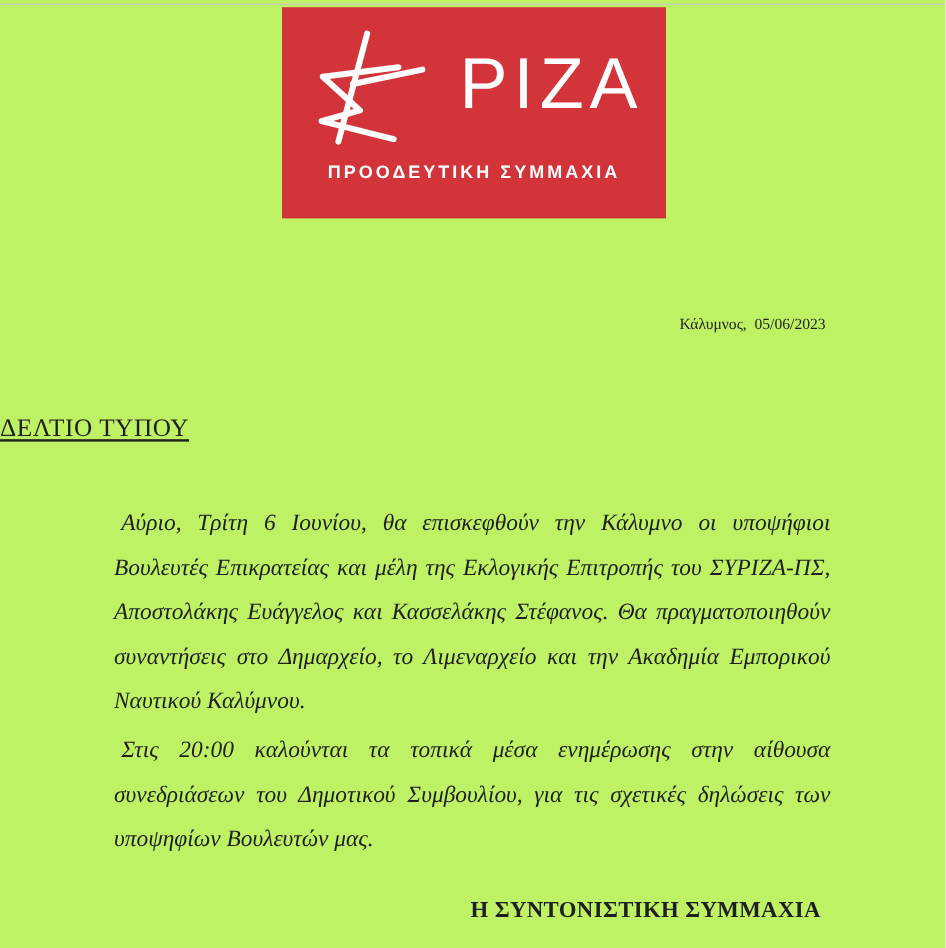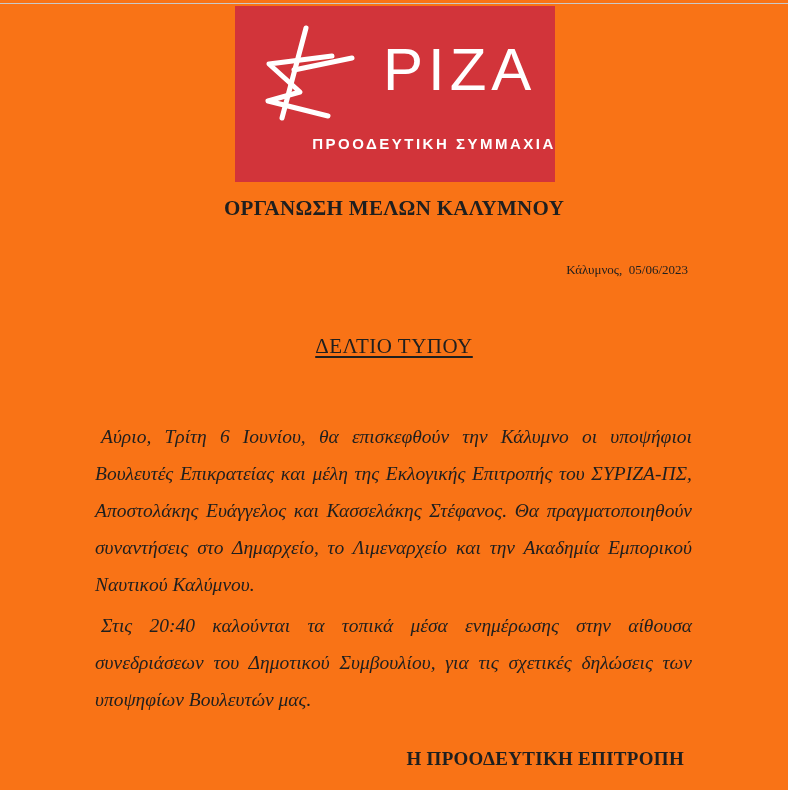--- a/index.html
+++ b/index.html
@@ -5,21 +5,21 @@
 <style>
   html, body {
     margin: 0;
     padding: 0;
     background: #ffffff;
   }
   .page {
     position: relative;
     width: 788px;
     height: 790px;
-    background: #f97316;
+    background: #bef264;
     overflow: hidden;
     font-family: "Liberation Serif", "DejaVu Serif", serif;
     color: #1f1f1f;
   }
   .top-hairline {
     position: absolute;
     top: 3px;
     left: 0;
     width: 100%;
     height: 1px;
@@ -57,21 +57,20 @@
     left: 0;
     bottom: 30px;
     width: 100%;
     text-align: center;
     font-family: "Liberation Sans", "DejaVu Sans", sans-serif;
     font-weight: bold;
     font-size: 15px;
     letter-spacing: 2.5px;
     color: #ffffff;
     white-space: nowrap;
-    padding-left: 39px;
   }
   
   .org-title {
     position: absolute;
     top: 196px;
     left: 0;
     width: 100%;
     text-align: center;
     font-weight: bold;
     font-size: 21px;
@@ -79,24 +78,24 @@
   }
   .dateline {
     position: absolute;
     top: 262px;
     right: 100px;
     font-size: 13px;
     white-space: pre;
   }
   .doc-title {
     position: absolute;
-    top: 334px;
+    top: 344px;
     left: 0;
     width: 100%;
-    text-align: center;
+    text-align: left;
     font-size: 21px;
     letter-spacing: 0.5px;
   }
   .doc-title span {
     text-decoration: underline;
     text-underline-offset: 3px;
   }
   .body-text {
     position: absolute;
     left: 95px;
@@ -133,28 +132,27 @@
       <path d="M 83 40 L 20 48 L 51 76 L 19 85 L 79 100" fill="none" stroke="#ffffff" stroke-width="5" stroke-linecap="round" stroke-linejoin="round"></path>
 
       <path d="M 57 12 L 33 102" fill="none" stroke="#ffffff" stroke-width="5" stroke-linecap="round"></path>
 
       <path d="M 45 54 L 103 42" fill="none" stroke="#ffffff" stroke-width="5" stroke-linecap="round"></path>
     </svg>
     <div class="logo-wordmark">ΡΙΖΑ</div>
     <div class="logo-subtitle">ΠΡΟΟΔΕΥΤΙΚΗ ΣΥΜΜΑΧΙΑ</div>
   </div>
 
-  <div class="org-title">ΟΡΓΑΝΩΣΗ ΜΕΛΩΝ ΚΑΛΥΜΝΟΥ</div>
 
   <div class="dateline">Κάλυμνος,  05/06/2023</div>
 
   <div class="doc-title">
     <span>ΔΕΛΤΙΟ ΤΥΠΟΥ</span>
   </div>
 
   <div class="body-text">
     <p>Αύριο, Τρίτη 6 Ιουνίου, θα επισκεφθούν την Κάλυμνο οι υποψήφιοι Βουλευτές Επικρατείας και μέλη της Εκλογικής Επιτροπής του ΣΥΡΙΖΑ-ΠΣ, Αποστολάκης Ευάγγελος και Κασσελάκης Στέφανος. Θα πραγματοποιηθούν συναντήσεις στο Δημαρχείο, το Λιμεναρχείο και την Ακαδημία Εμπορικού Ναυτικού Καλύμνου.</p>
-    <p>Στις 20:40 καλούνται τα τοπικά μέσα ενημέρωσης στην αίθουσα συνεδριάσεων του Δημοτικού Συμβουλίου, για τις σχετικές δηλώσεις των υποψηφίων Βουλευτών μας.</p>
+    <p>Στις 20:00 καλούνται τα τοπικά μέσα ενημέρωσης στην αίθουσα συνεδριάσεων του Δημοτικού Συμβουλίου, για τις σχετικές δηλώσεις των υποψηφίων Βουλευτών μας.</p>
   </div>
 
-  <div class="signature">Η ΠΡΟΟΔΕΥΤΙΚΗ ΕΠΙΤΡΟΠΗ</div>
+  <div class="signature">Η ΣΥΝΤΟΝΙΣΤΙΚΗ ΣΥΜΜΑΧΙΑ</div>
 
 </div>
 
 </body></html>

